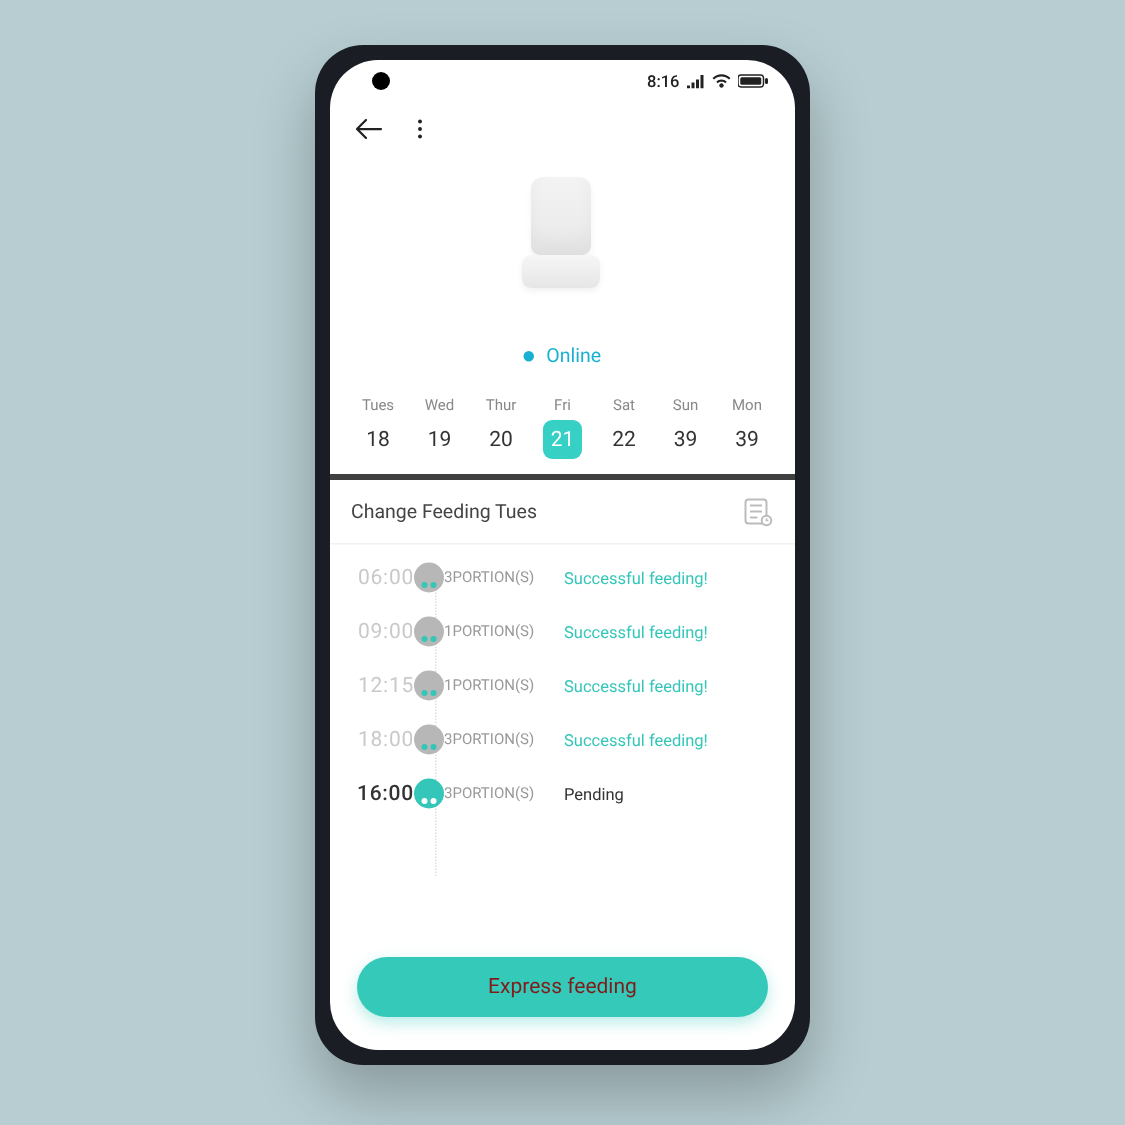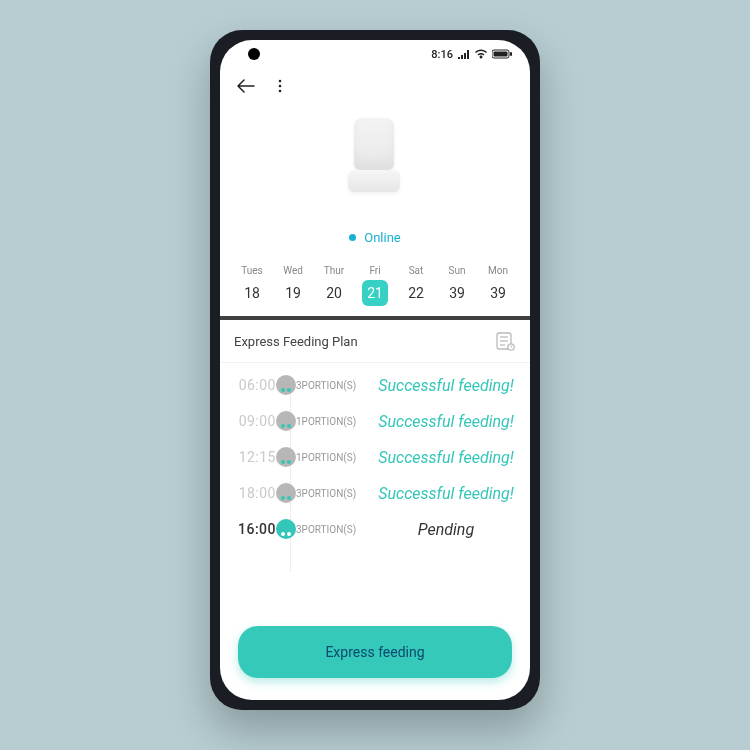--- a/index.html
+++ b/index.html
@@ -154,28 +154,28 @@
   .feed-icon::before, .feed-icon::after {
     content: ""; position: absolute; width: 4px; height: 4px; border-radius: 50%;
     background: #34c6b8; bottom: 3px;
   }
   .feed-icon::before { left: 5px; }
   .feed-icon::after { right: 5px; }
   .feed-row.pending .feed-icon { background: #34c6b8; }
   .feed-row.pending .feed-icon::before,
   .feed-row.pending .feed-icon::after { background: #fff; }
   .feed-portion { font-size: 10px; color: #999; width: 80px; white-space: nowrap; }
-  .feed-status { flex: 1; text-align: center; font-size: 16px; font-style: italic; }
+  .feed-status { flex: 1; text-align: left; font-size: 11px; }
   .feed-status.ok { color: #34c6b8; }
   .feed-status.pend { color: #333; }
   
   .express-wrap { padding: 14px 18px 22px; }
   .express-btn {
-    width: 100%; height: 52px; border-radius: 20px;
-    background: #34c9b9; color: #0c4a6e; font-size: 14px;
+    width: 100%; height: 40px; border-radius: 20px;
+    background: #34c9b9; color: #7f1d1d; font-size: 14px;
     display: flex; align-items: center; justify-content: center;
     box-shadow: 0 4px 10px rgba(52,201,185,0.35);
   }
 </style>
 </head>
 <body>
 
 <div class="phone">
   <div class="camera"></div>
   <div class="screen">
@@ -224,21 +224,21 @@
         <div class="day"><div class="day-name">Tues</div><div class="day-num">18</div></div>
         <div class="day"><div class="day-name">Wed</div><div class="day-num">19</div></div>
         <div class="day"><div class="day-name">Thur</div><div class="day-num">20</div></div>
         <div class="day selected"><div class="day-name">Fri</div><div class="day-num">21</div></div>
         <div class="day"><div class="day-name">Sat</div><div class="day-num">22</div></div>
         <div class="day"><div class="day-name">Sun</div><div class="day-num">39</div></div>
         <div class="day"><div class="day-name">Mon</div><div class="day-num">39</div></div>
       </div>
 
     <div class="section-hdr">
-      <span class="section-title">Express Feeding Plan</span>
+      <span class="section-title">Change Feeding Tues</span>
       <span class="plan-icon">
         <svg width="22" height="22" viewBox="0 0 22 22">
             <rect x="3" y="3" width="14" height="16" rx="2" fill="none" stroke="#bbb" stroke-width="1.3"></rect>
             <line x1="6" y1="7" x2="14" y2="7" stroke="#bbb" stroke-width="1.3"></line>
             <line x1="6" y1="11" x2="14" y2="11" stroke="#bbb" stroke-width="1.3"></line>
             <line x1="6" y1="15" x2="11" y2="15" stroke="#bbb" stroke-width="1.3"></line>
             <circle cx="17" cy="17" r="3.2" fill="#fff" stroke="#bbb" stroke-width="1.3"></circle>
             <path d="M17 15.5v1.5h1.2" stroke="#bbb" stroke-width="1" fill="none"></path>
           </svg>
       </span>

